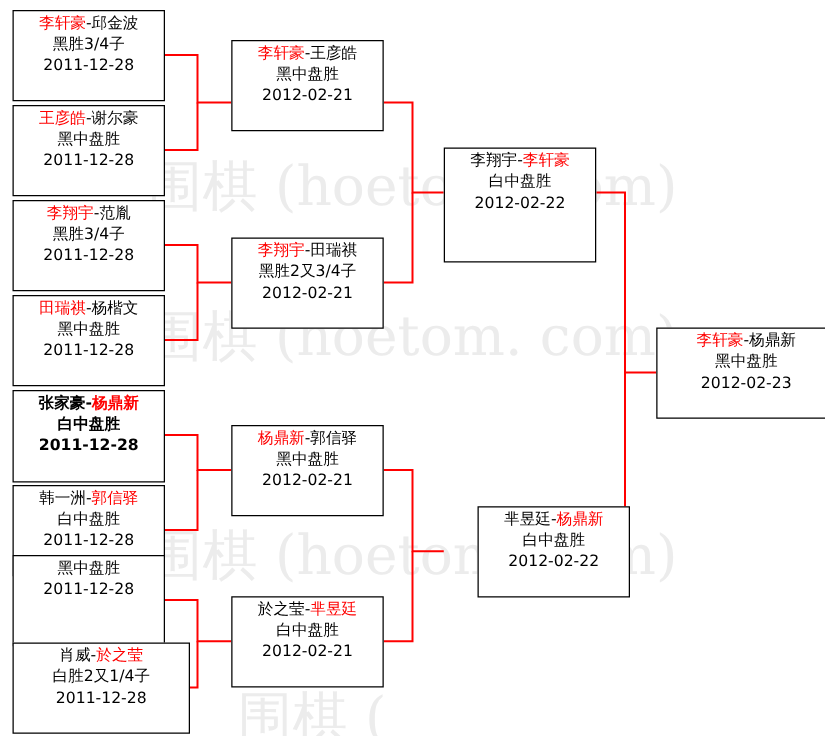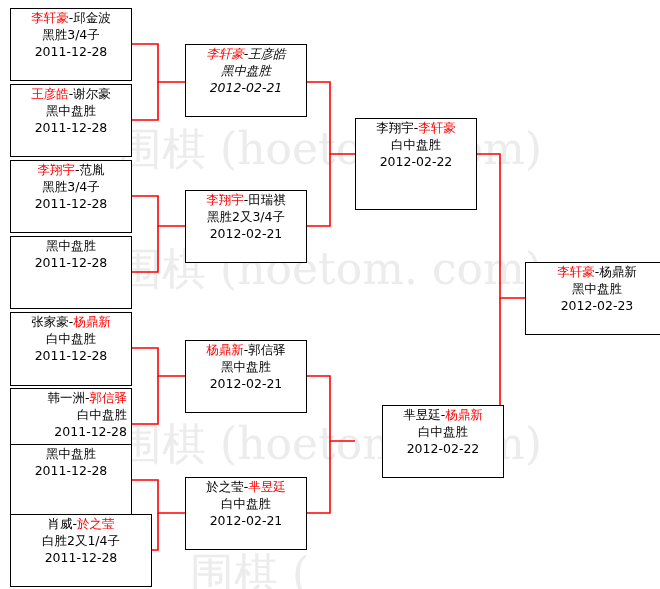--- a/index.html
+++ b/index.html
@@ -91,43 +91,44 @@
         <div class="ln"><span class="red">王彦皓</span><span class="blk">-</span><span class="blk">谢尔豪</span></div>
         <div class="ln blk">黑中盘胜</div>
         <div class="ln blk">2011-12-28</div>
       </div>
       <div class="node" style="left: 10px; top: 160px; width: 122px; height: 73px; text-align: center;">
         <div class="ln"><span class="red">李翔宇</span><span class="blk">-</span><span class="blk">范胤</span></div>
         <div class="ln blk">黑胜3/4子</div>
         <div class="ln blk">2011-12-28</div>
       </div>
       <div class="node" style="left: 10px; top: 236px; width: 122px; height: 73px;">
+        <div class="ln"><span class="red">田瑞祺</span><span class="blk">-</span><span class="blk">杨楷文</span></div>
         <div class="ln blk">黑中盘胜</div>
         <div class="ln blk">2011-12-28</div>
       </div>
-      <div class="node" style="left: 10px; top: 312px; width: 122px; height: 74px;">
+      <div class="node" style="left: 10px; top: 312px; width: 122px; height: 74px; font-weight: bold;">
         <div class="ln"><span class="blk">张家豪</span><span class="blk">-</span><span class="red">杨鼎新</span></div>
         <div class="ln blk">白中盘胜</div>
         <div class="ln blk">2011-12-28</div>
       </div>
-      <div class="node" style="left: 10px; top: 388px; width: 122px; height: 73px; text-align: right;">
+      <div class="node" style="left: 10px; top: 388px; width: 122px; height: 73px;">
         <div class="ln"><span class="blk">韩一洲</span><span class="blk">-</span><span class="red">郭信驿</span></div>
         <div class="ln blk">白中盘胜</div>
         <div class="ln blk">2011-12-28</div>
       </div>
       <div class="node" style="left: 10px; top: 444px; width: 122px; height: 73px;">
         <div class="ln blk">黑中盘胜</div>
         <div class="ln blk">2011-12-28</div>
       </div>
       <div class="node" style="left: 10px; top: 514px; width: 142px; height: 73px;">
         <div class="ln"><span class="blk">肖威</span><span class="blk">-</span><span class="red">於之莹</span></div>
         <div class="ln blk">白胜2又1/4子</div>
         <div class="ln blk">2011-12-28</div>
       </div>
-      <div class="node" style="left: 185px; top: 44px; width: 122px; height: 73px; font-style: italic;">
+      <div class="node" style="left: 185px; top: 32px; width: 122px; height: 73px;">
         <div class="ln"><span class="red">李轩豪</span><span class="blk">-</span><span class="blk">王彦皓</span></div>
         <div class="ln blk">黑中盘胜</div>
         <div class="ln blk">2012-02-21</div>
       </div>
       <div class="node" style="left: 185px; top: 190px; width: 122px; height: 73px;">
         <div class="ln"><span class="red">李翔宇</span><span class="blk">-</span><span class="blk">田瑞祺</span></div>
         <div class="ln blk">黑胜2又3/4子</div>
         <div class="ln blk">2012-02-21</div>
       </div>
       <div class="node" style="left: 185px; top: 340px; width: 122px; height: 73px;">

